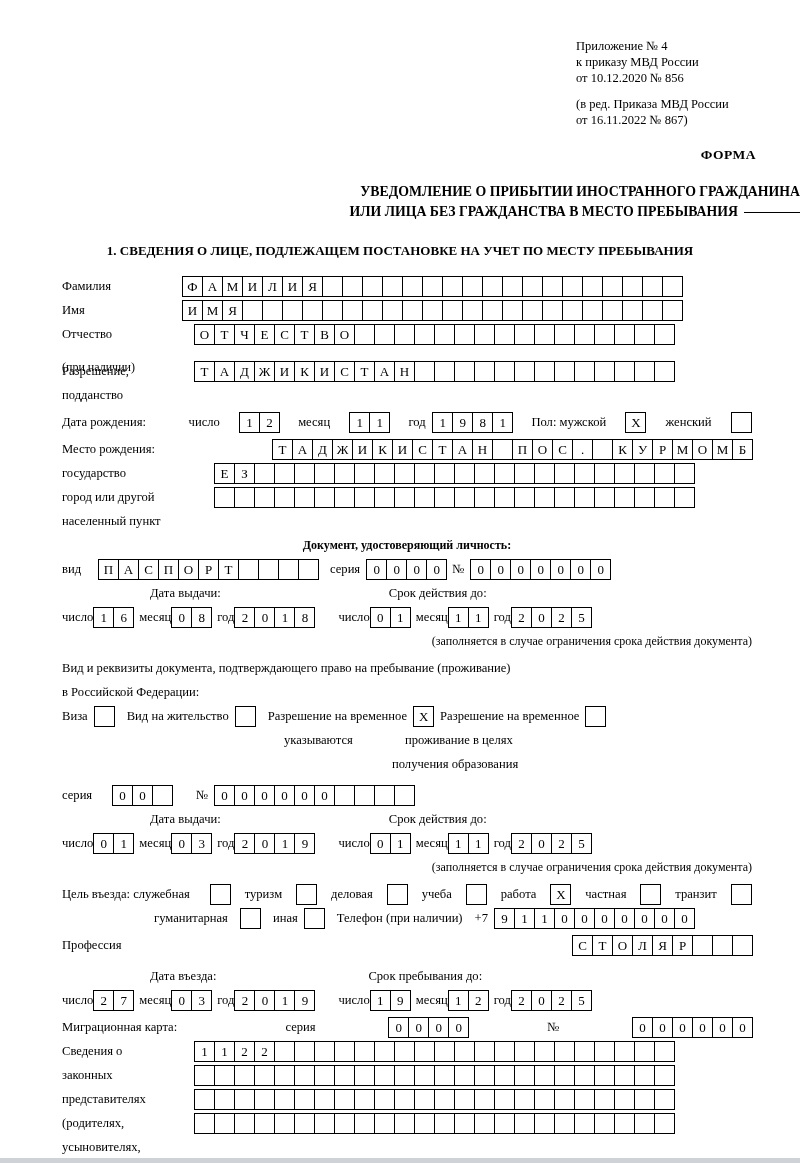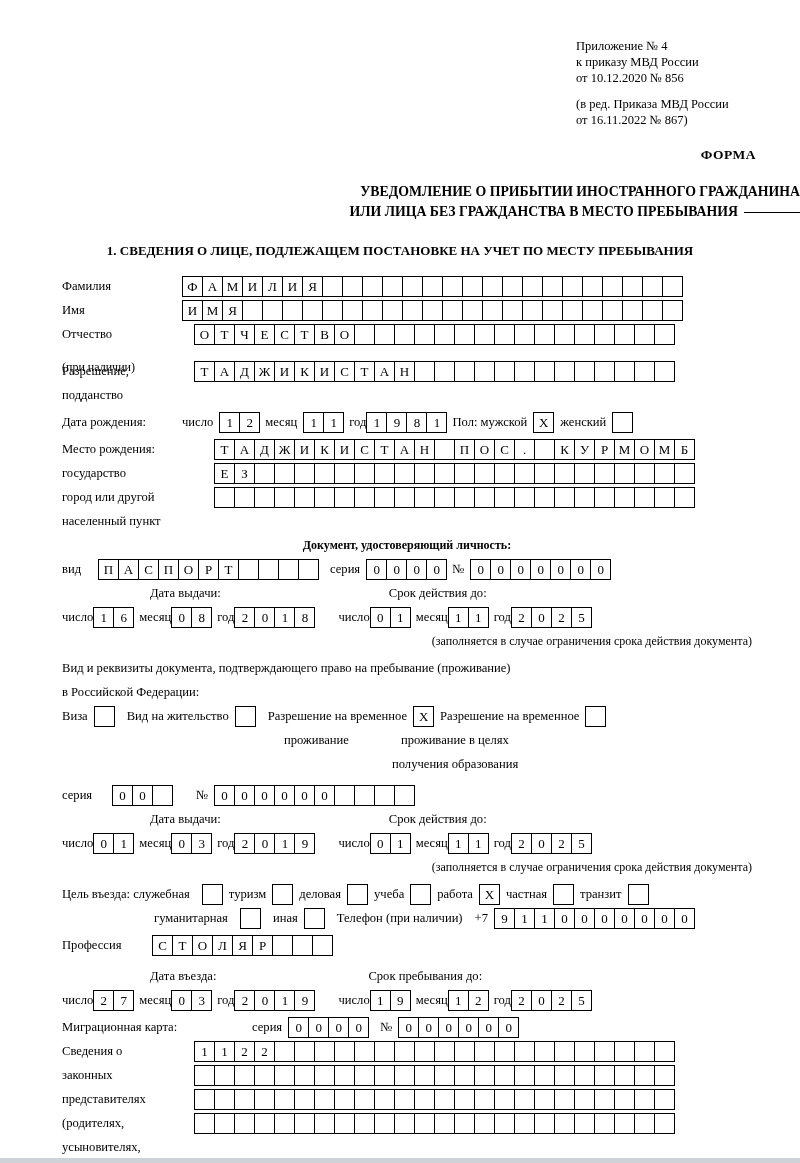--- a/index.html
+++ b/index.html
@@ -132,21 +132,21 @@
     font-size: 12px;
   }
   .bar {
     position: absolute;
     left: 0;
     top: 1158px;
     width: 800px;
     height: 5px;
     background: #cfd3d8;
   }
-  .mt6 { margin-top: 6px; }
+  .mt6 { margin-top: 6px; justify-content: space-between; }
   .mt10 { margin-top: 10px; }
   .mt3 { margin-top: 3px; }
 </style>
 </head>
 <body>
 
 <div class="page">
 
   <div class="hdr">
     <div>Приложение № 4</div>
@@ -570,21 +570,21 @@
       <div class="gap"></div>
       <div class="single">X</div>
       <div class="gap"></div>
       <div class="lbl">Разрешение на временное</div>
       <div class="gap"></div>
       <div class="single"></div>
     </div>
 
     <div class="row">
       <div style="width:222px"></div>
-      <div class="lbl">проживание</div>
+      <div class="lbl">указываются</div>
       <div style="width:52px"></div>
       <div class="lbl">проживание в целях</div>
     </div>
     <div class="row">
       <div style="width:330px"></div>
       <div class="lbl">получения образования</div>
     </div>
 
     <div class="row mt10">
       <div class="lbl" style="width:50px">серия</div>

